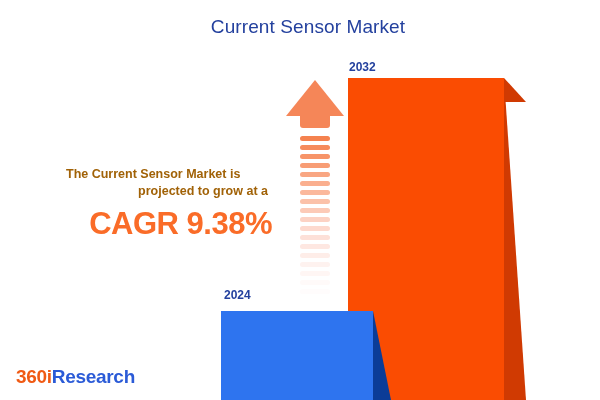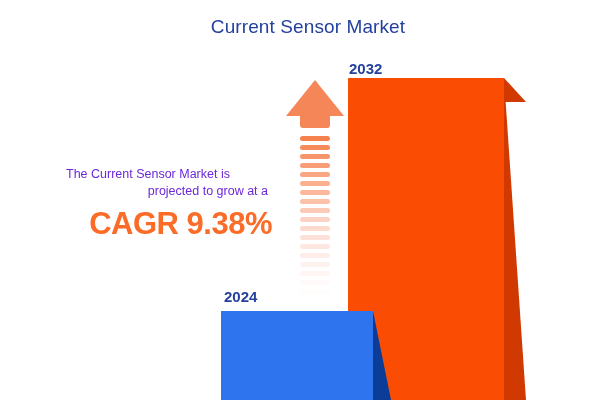--- a/index.html
+++ b/index.html
@@ -39,22 +39,22 @@
   
   .statement {
     position: absolute;
     left: 36px;
     top: 166px;
     width: 242px;
     text-align: right;
   }
   .statement-line {
     font-size: 12.5px;
-    font-weight: normal;
-    color: #6d28d9;
+    font-weight: bold;
+    color: #a16207;
     line-height: 17px;
     white-space: nowrap;
   }
   .statement-line.l1 { text-align: left; padding-left: 30px; }
   .statement-line.l2 { text-align: right; padding-right: 10px; }
   .cagr {
     margin-top: 6px;
     font-size: 31px;
     font-weight: bold;
     color: #FA6C28;
@@ -129,21 +129,21 @@
   .bar-label {
     position: absolute;
     color: #ffffff;
     font-size: 12.5px;
     font-weight: bold;
     white-space: nowrap;
   }
   .year-label {
     position: absolute;
     color: #24419E;
-    font-size: 15px;
+    font-size: 12px;
     font-weight: bold;
     white-space: nowrap;
   }
 
   
   #bar-2032 {
     left: 348px;
     top: 78px;
     width: 156px;
     height: 322px;
@@ -236,14 +236,17 @@
   </div>
   <div class="bar-label" id="label-2032">USD 9.74 billion</div>
 
   <div class="year-label" id="year-2024">2024</div>
   <div class="bar bar-side" id="bar-2024-side"></div>
   <div class="bar" id="bar-2024">
     <div class="bar-face"></div>
   </div>
   <div class="bar-label" id="label-2024">USD 4.75 billion</div>
 
+  <div class="logo">
+    <span class="part-a">360i</span><span class="part-b">Research</span>
+  </div>
 
 </div>
 
 </body></html>

